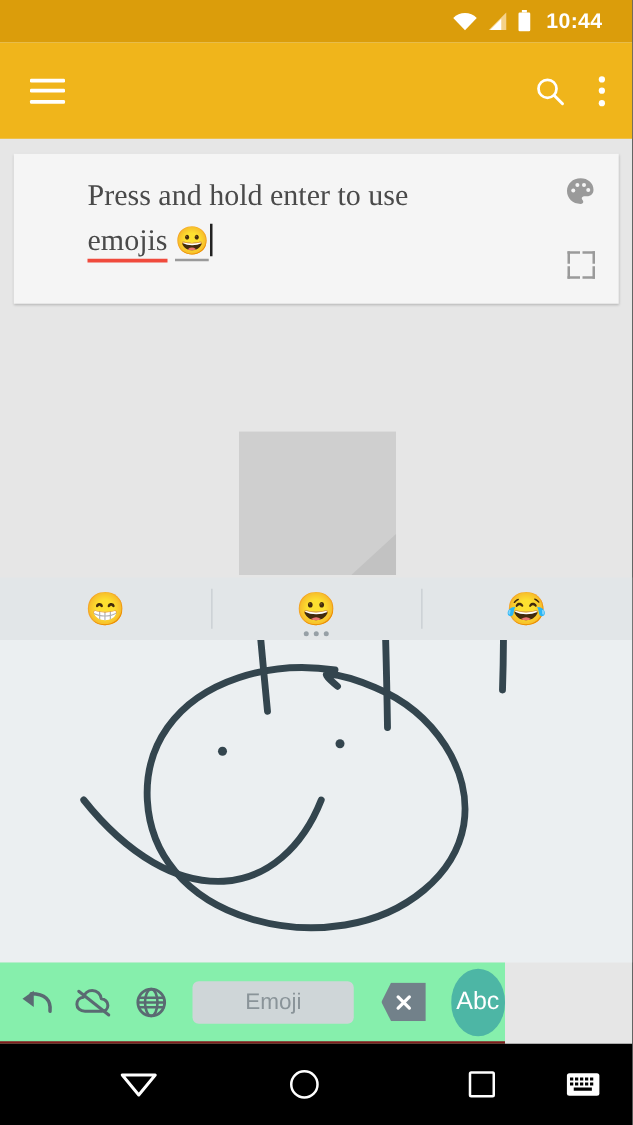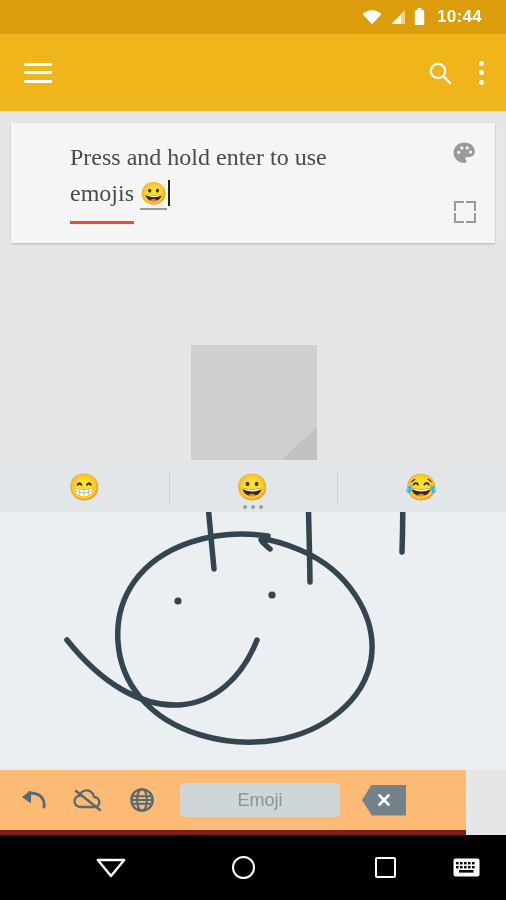--- a/index.html
+++ b/index.html
@@ -124,21 +124,21 @@
     left: 15px;
     width: 400px;
     color: #4A4A4A;
     font-family: "Liberation Serif", serif;
     font-size: 24px;
     line-height: 36px;
     margin-left: 44px;
   }
   .spell-err {
     border-bottom: 3px solid #F04A3C;
-    padding-bottom: 15px;
+    padding-bottom: 1px;
   }
   .composing {
     border-bottom: 2px solid #9A9A9A;
     padding-bottom: 2px;
   }
   .emoji-inline {
     font-size: 22px;
   }
   .caret {
     display: inline-block;
@@ -241,26 +241,26 @@
     top: 512px; left: 0;
     width: 506px;
     height: 258px;
     background: #EBEFF1;
   }
 
   
   .kb-toolbar {
     position: absolute;
     top: 770px; left: 0;
-    width: 466px;
+    width: 404px;
     height: 65px;
-    background: #fdba74;
-    display: flex;
-    align-items: center;
-    border-bottom: 5px solid #7f1d1d;
+    background: #86efac;
+    display: flex;
+    align-items: center;
+    border-bottom: 2px solid #7f1d1d;
     box-sizing: border-box;
   }
   .kb-icon {
     width: 44px; height: 44px;
     display: flex;
     align-items: center;
     justify-content: center;
     cursor: pointer;
   }
   .kb-undo  { margin-left: 12px; }
@@ -461,20 +461,23 @@
       </svg>
     </div>
     <div class="space-key">
       <span>Emoji</span>
     </div>
     <div class="backspace-key">
       <svg width="16" height="16" viewBox="0 0 16 16">
         <line x1="3.5" y1="3.5" x2="12.5" y2="12.5" stroke="#FFFFFF" stroke-width="2.6" stroke-linecap="round"></line>
         <line x1="12.5" y1="3.5" x2="3.5" y2="12.5" stroke="#FFFFFF" stroke-width="2.6" stroke-linecap="round"></line>
       </svg>
+    </div>
+    <div class="abc-key">
+      <span>Abc</span>
     </div>
   </div>
 
   <div class="nav-bar">
     <div class="nav-btn nav-back">
       <div class="tri-down-inner">
         <svg width="30" height="20" viewBox="0 0 30 20">
           <path d="M1.8 2 L28.2 2 L15 18 Z" fill="none" stroke="#FFFFFF" stroke-width="2.4" stroke-linejoin="round"></path>
         </svg>
       </div>

